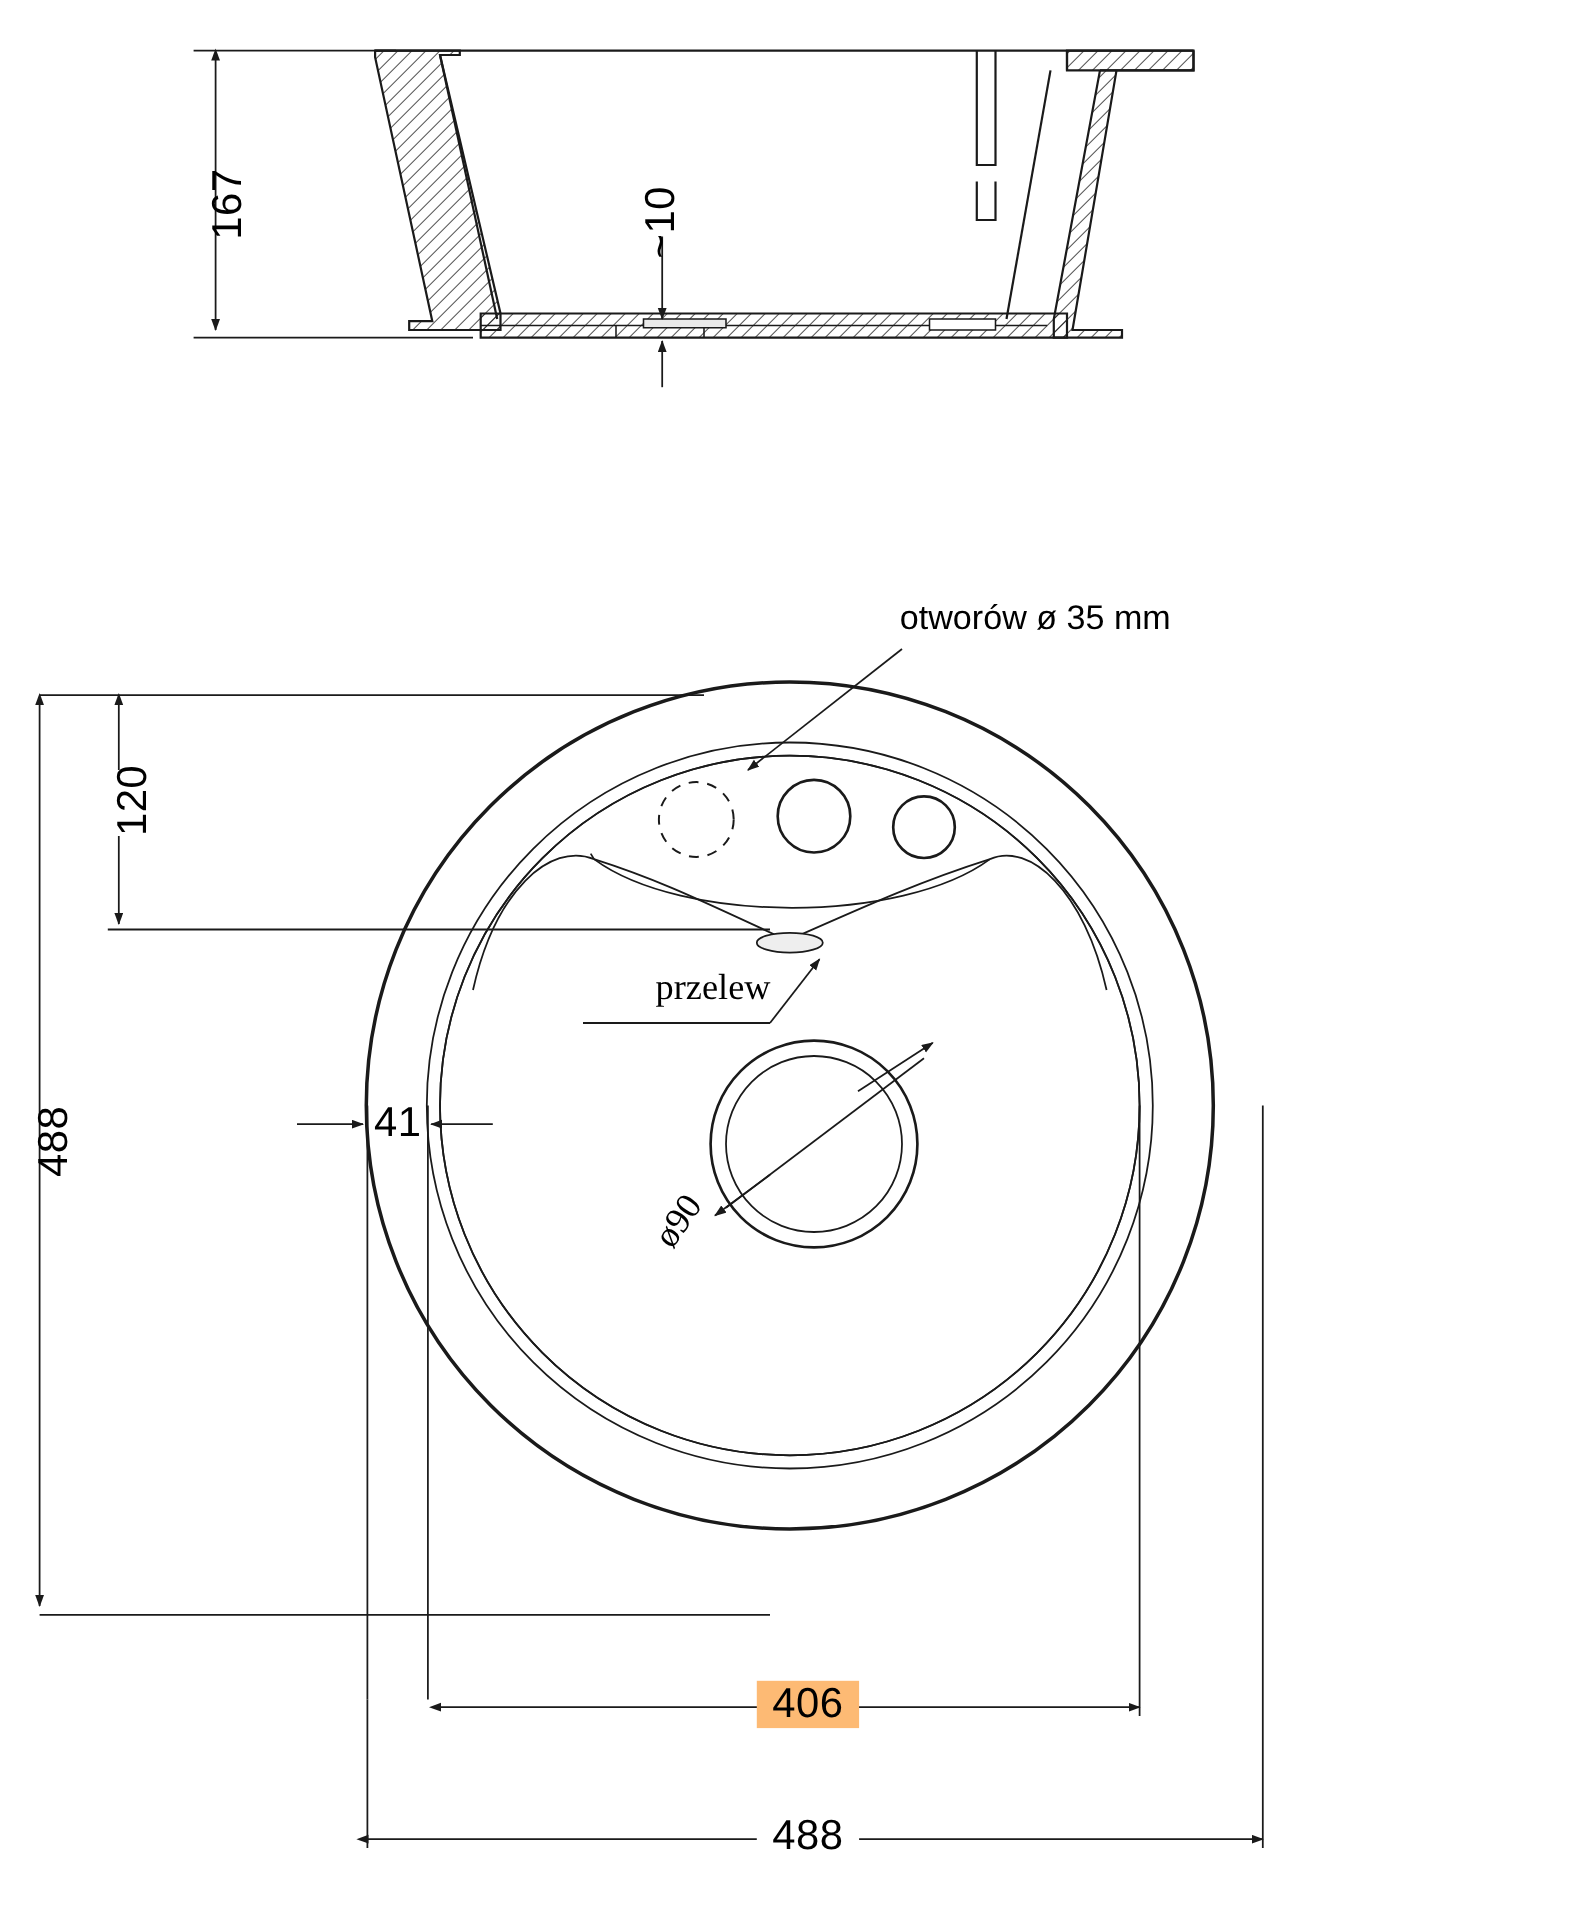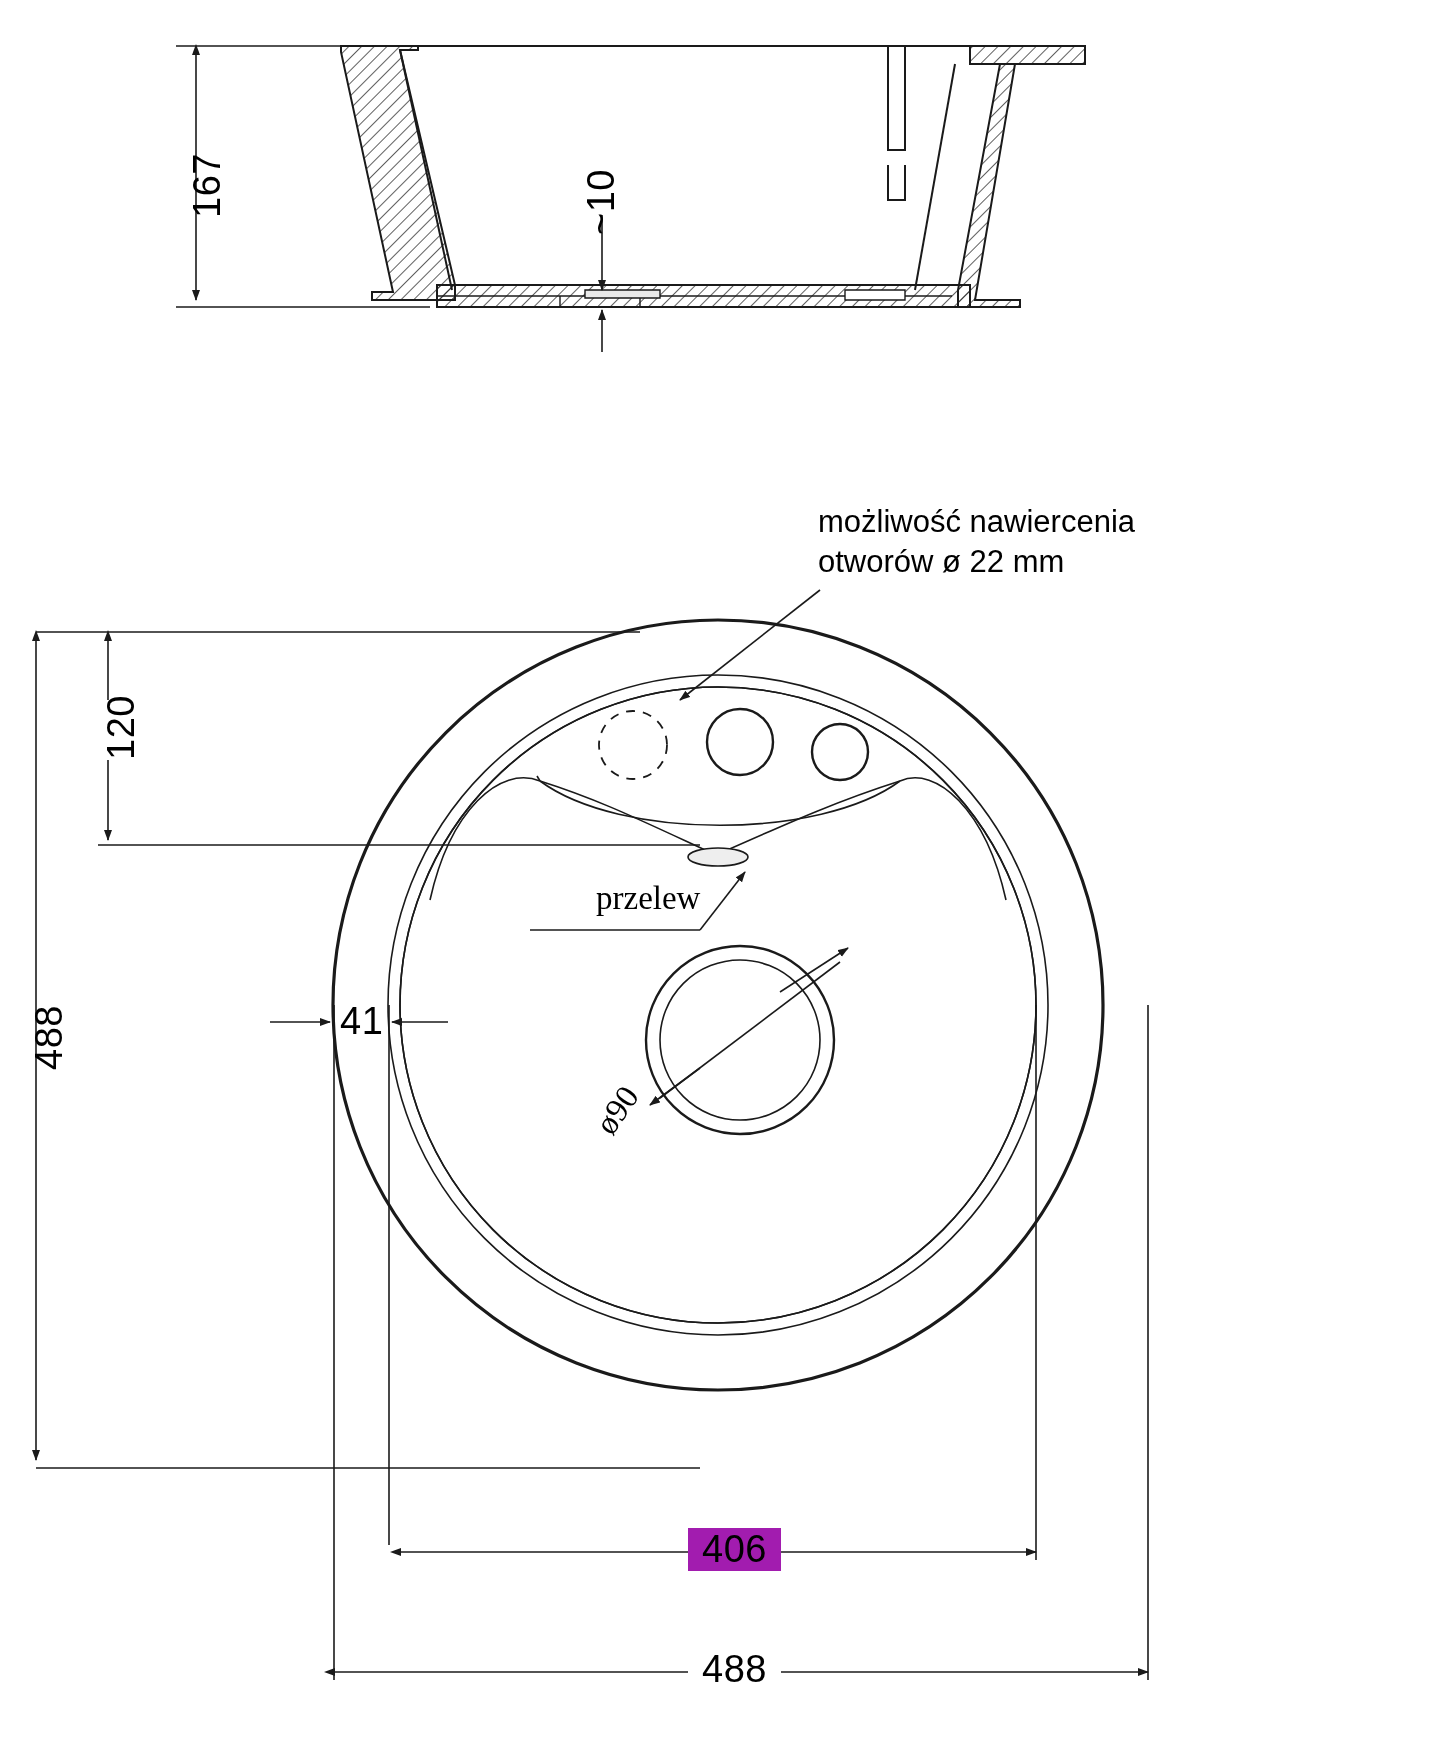--- a/index.html
+++ b/index.html
@@ -165,30 +165,29 @@
       <line x1="700" y1="930" x2="745" y2="872" marker-end="url(#arrHead)"></line>
 
       <line x1="820" y1="590" x2="680" y2="700" marker-end="url(#arrHead)"></line>
     </g>
   </svg>
 
   <div class="lbl dim-num rot90" style="left:186px; top:218px;">167</div>
 
   <div class="lbl dim-num rot90" style="left:580px; top:235px;">~10</div>
 
-  <div class="lbl note" style="left:818px; top:505px;">możliwość nawiercenia</div>
-  <div class="lbl note" style="left:818px; top:545px;">otworów ø 22 mm</div>
+  <div class="lbl note" style="left:818px; top:545px;">otworów ø 35 mm</div>
 
   <div class="lbl dim-num rot90" style="left:100px; top:760px;">120</div>
 
   <div class="lbl dim-num rot90" style="left:28px; top:1070px;">488</div>
 
   <div class="lbl dim-num" style="left:340px; top:1000px;">41</div>
 
   <div class="lbl dim-small serif" style="left:552px; top:880px;margin-left:44px;">przelew</div>
 
   <div class="lbl dim-small rot-diag serif" style="left:588px; top:1120px;">ø90</div>
 
-  <div class="lbl dim-num" style="left:688px; top:1528px; background:#a21caf; padding:0 14px;">406</div>
+  <div class="lbl dim-num" style="left:688px; top:1528px; background:#fdba74; padding:0 14px;">406</div>
 
   <div class="lbl dim-num" style="left:688px; top:1648px; background:#fff; padding:0 14px;">488</div>
 
 </div>
 
 </body></html>

